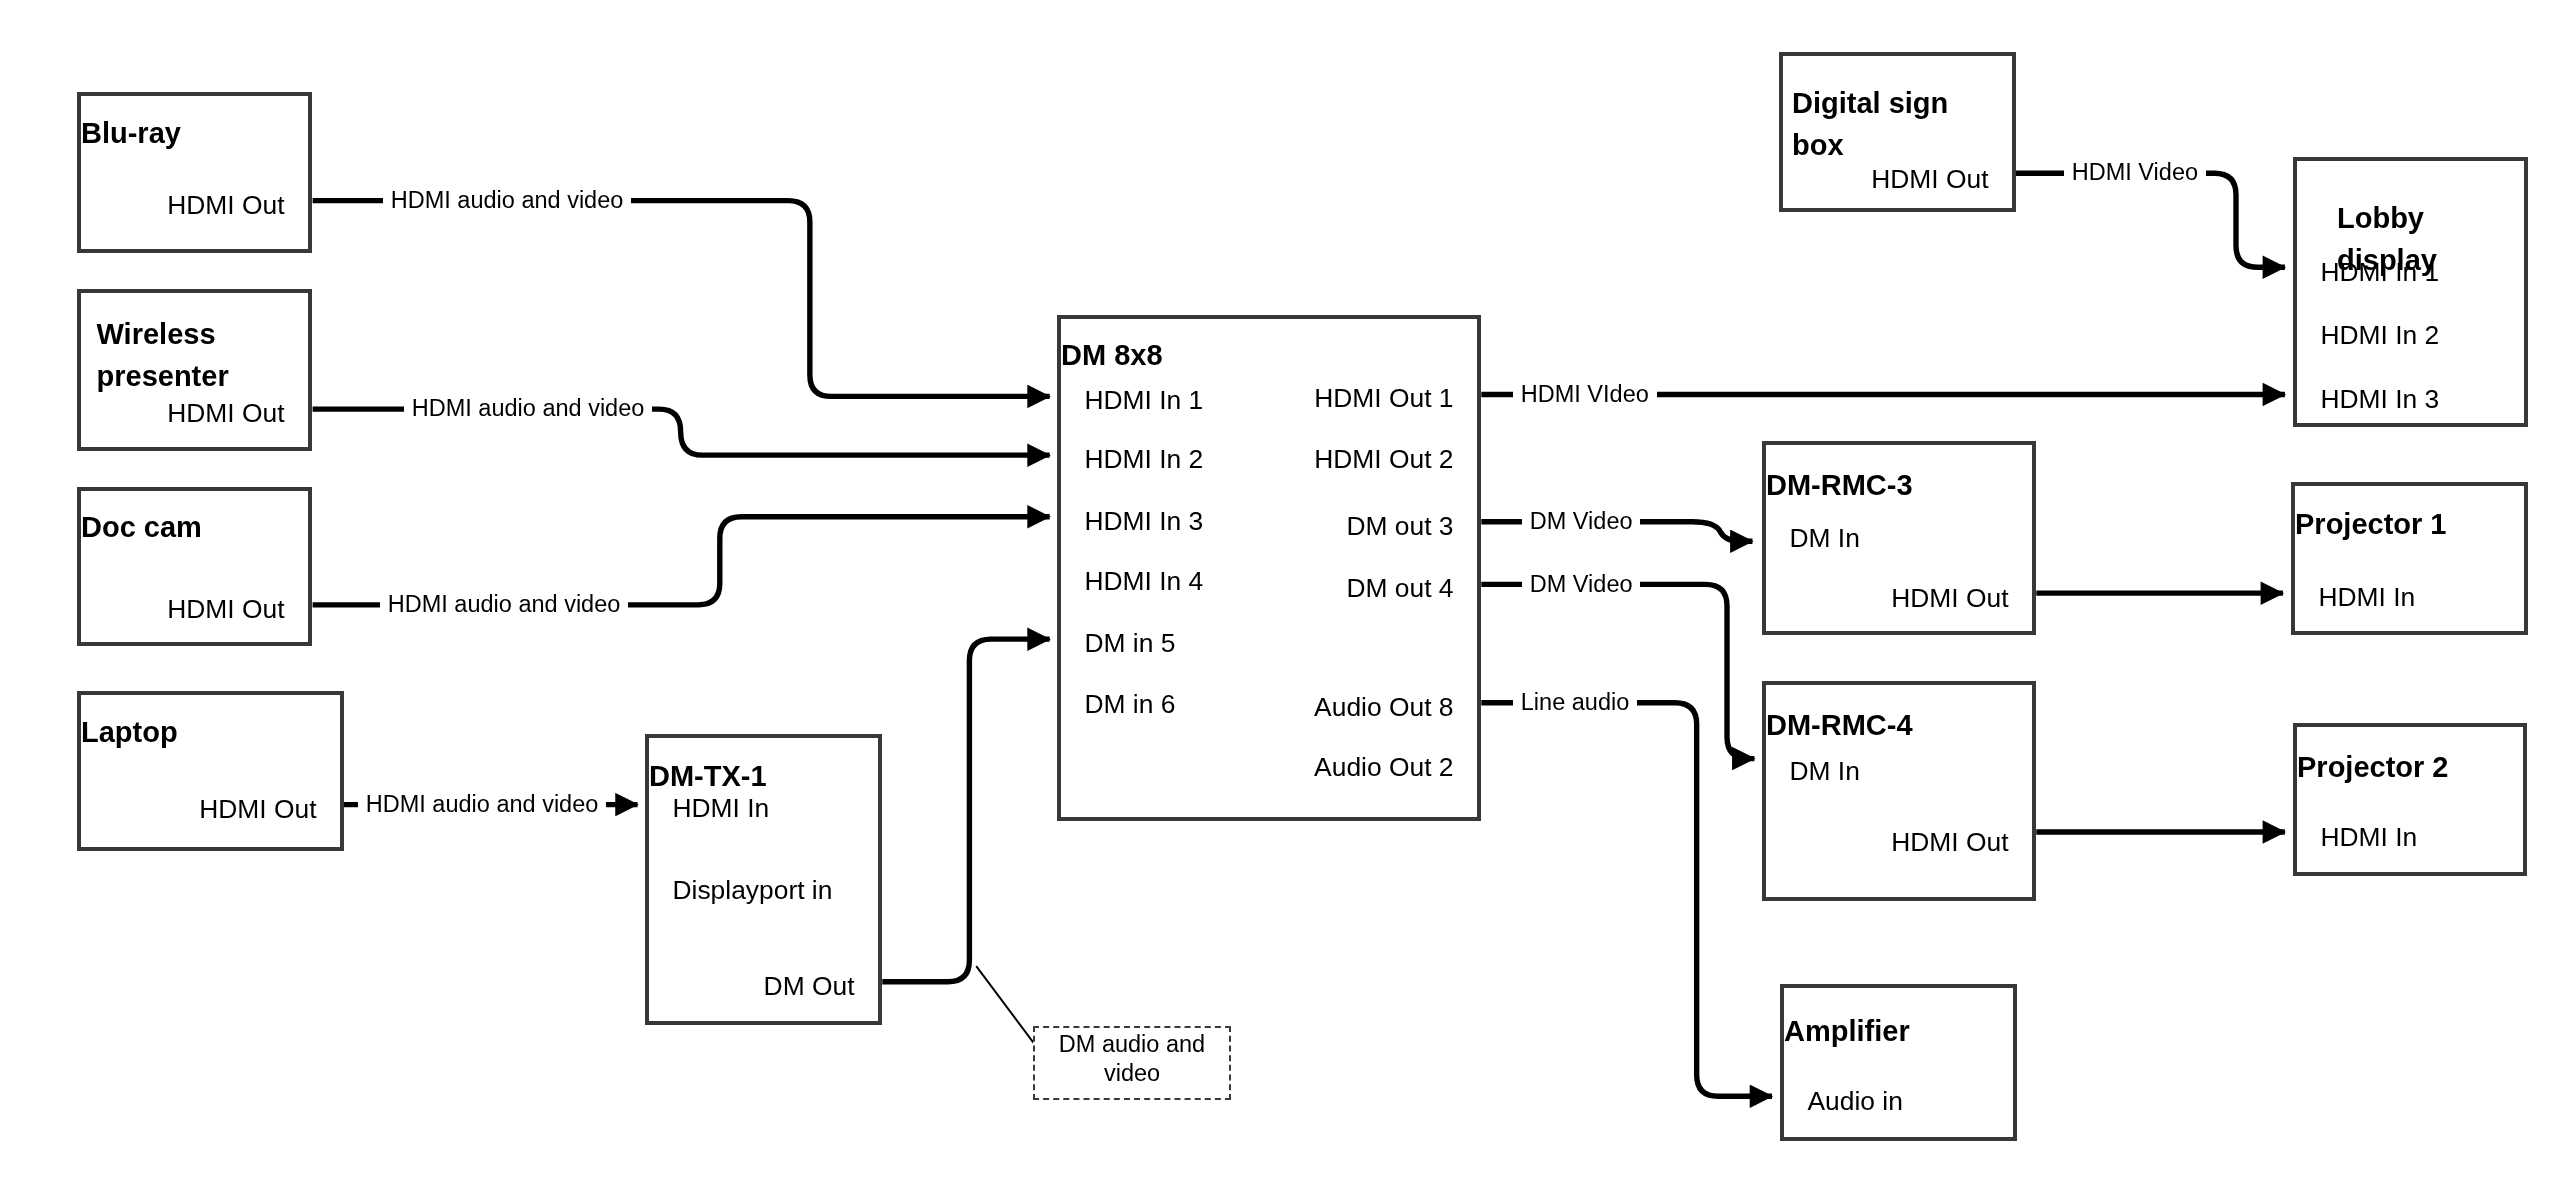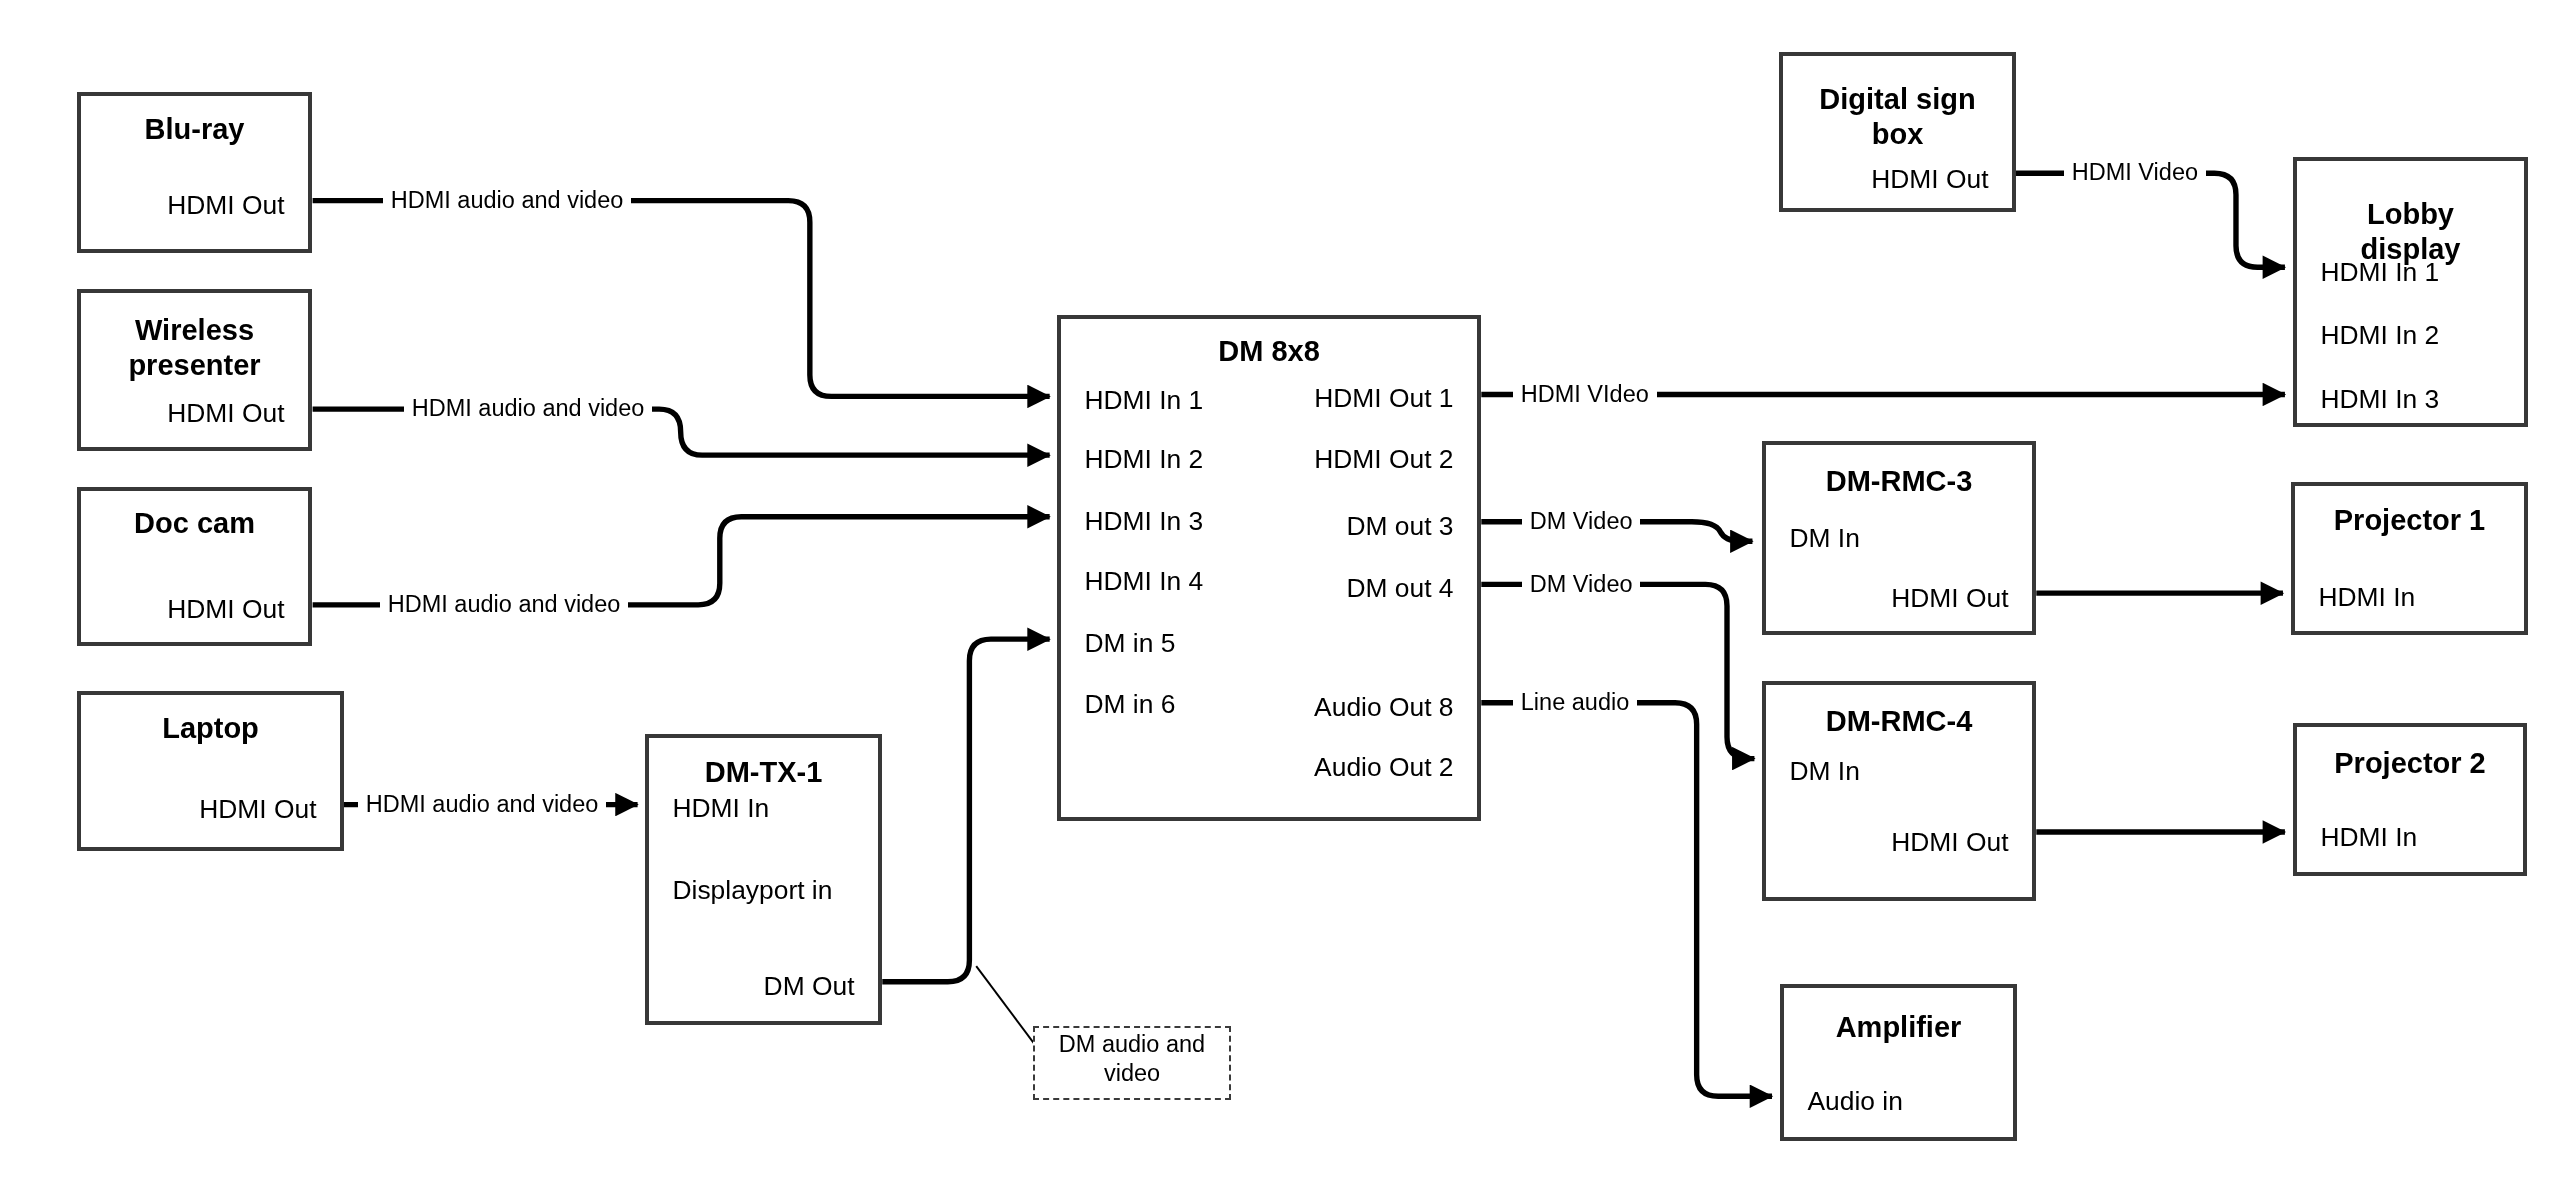--- a/index.html
+++ b/index.html
@@ -18,24 +18,23 @@
 
   .box {
     position: absolute;
     background: #ffffff;
     border: 4.9px solid #383838;
     box-sizing: border-box;
   }
   .box .title {
     position: absolute;
     left: 0; right: 0;
-    text-align: center;
     font-weight: bold;
     font-size: 29px;
-    line-height: 35px;
+    line-height: 42px;
   }
   .port {
     position: absolute;
     font-size: 26.4px;
     line-height: 26.4px;
     white-space: nowrap;
     transform: translateY(-50%);
   }
   .port.left  { left: 23.5px; }
   .port.right { right: 23.5px; }

